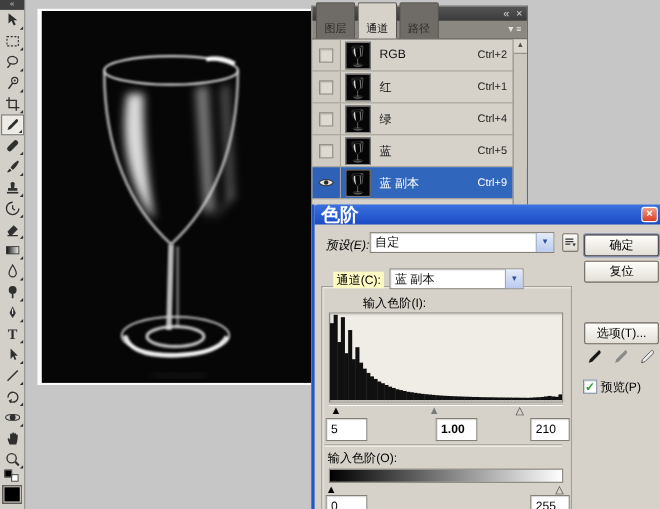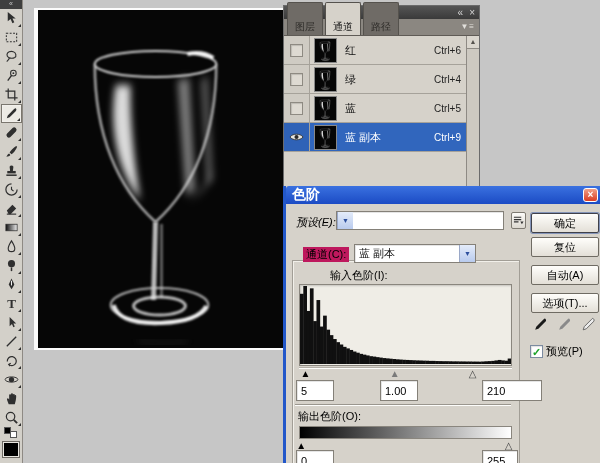--- a/index.html
+++ b/index.html
@@ -39,21 +39,21 @@
   .vis-box { width:13px; height:13px; background:#dedad2; border:1px solid #8e8a82; box-shadow:inset 1px 1px 1px rgba(0,0,0,.15); }
   .thumb { width:23px; height:25px; margin-left:4px; background:#000; border:1px solid #888; overflow:hidden; }
   .ch-label { margin-left:8px; flex:1; font-size:11px; color:#111; }
   .ch-key { font-size:10px; color:#222; margin-right:4px; }
   .ch-scrollbar { position:absolute; right:0; top:0; bottom:0; width:13px; background:#cdc9c1; border-left:1px solid #8e8a84; }
   .scroll-up { height:13px; background:#dad6ce; border-bottom:1px solid #8e8a84; font-size:7px; line-height:12px; text-align:center; color:#55524d; }
 
   
   .dialog { position:absolute; left:283px; top:186px; width:320px; height:280px; background:#d6d2ca; border-left:3px solid #2257c9; }
   .dlg-titlebar { height:18px; background:linear-gradient(#3a71e0,#1b4bc4); display:flex; align-items:center; padding:0 6px; border-radius:3px 0 0 0; }
-  .dlg-title { color:#fff; font-weight:bold; font-size:14px; }
+  .dlg-title { color:#fff; font-weight:bold; font-size:17px; }
   .dlg-close { position:absolute; right:5px; top:2px; width:15px; height:14px; background:linear-gradient(#f0a088,#da3c22); border:1px solid #fff; border-radius:3px; color:#fff; font-size:10px; line-height:12px; text-align:center; font-weight:bold; }
   .dlg-body { position:relative; height:262px; }
   .lbl { position:absolute; font-size:11px; color:#000; white-space:nowrap; }
   .dropdown { position:absolute; height:19px; background:#fff; border:1px solid #848078; box-shadow:inset 1px 1px 0 rgba(0,0,0,.1); display:flex; align-items:center; }
   .dd-value { flex:1; padding-left:4px; font-size:11px; white-space:nowrap; overflow:hidden; }
   .dd-btn { width:16px; align-self:stretch; background:linear-gradient(#e4ecfa,#b9cbee); border-left:1px solid #9aa8c8; color:#2c4f9e; font-size:7px; display:flex; align-items:center; justify-content:center; }
   .mini-btn { position:absolute; width:15px; height:17px; background:linear-gradient(#fcfbf8,#dcd8d0); border:1px solid #7e7a72; border-radius:2px; display:flex; align-items:center; justify-content:center; }
   .groupbox { position:absolute; left:6px; top:56px; width:228px; height:221px; border:1px solid #a29e96; box-shadow:inset 1px 1px 0 #f2f0ea; }
   .hist-box { position:absolute; left:13px; top:80px; width:213px; height:82px; background:#efede6; border:1px solid #8a867e; box-shadow:inset 1px 1px 2px rgba(0,0,0,.18); }
   .slider-track { position:absolute; left:13px; top:163px; width:213px; height:13px; }
@@ -262,30 +262,40 @@
       <span>×</span>
     </div>
     <div class="tabstrip">
       <div class="tab">图层</div>
       <div class="tab active">通道</div>
       <div class="tab">路径</div>
       <div class="panel-menu-btn">▼≡</div>
     </div>
     <div class="ch-list">
 
+      <div class="ch-row">
+        <div class="vis-cell">
+            <div class="vis-box"></div>
+          </div>
+        <div class="thumb"><svg width="21" height="23" viewBox="0 0 246 338" preserveAspectRatio="none">
+              <use href="#glass-art"></use>
+            </svg></div>
+        <div class="ch-label">RGB</div>
+        <div class="ch-key">Ctrl+2</div>
+      </div>
 
       <div class="ch-row">
         <div class="vis-cell">
             <div class="vis-box"></div>
           </div>
         <div class="thumb"><svg width="21" height="23" viewBox="0 0 246 338" preserveAspectRatio="none">
               <use href="#glass-art"></use>
             </svg></div>
         <div class="ch-label">红</div>
-        <div class="ch-key">Ctrl+6</div>
+        <div class="ch-key">Ctrl+1</div>
       </div>
 
       <div class="ch-row">
         <div class="vis-cell">
             <div class="vis-box"></div>
           </div>
         <div class="thumb"><svg width="21" height="23" viewBox="0 0 246 338" preserveAspectRatio="none">
               <use href="#glass-art"></use>
             </svg></div>
         <div class="ch-label">绿</div>
@@ -325,32 +335,33 @@
 
   <div class="dialog">
     <div class="dlg-titlebar">
       <span class="dlg-title">色阶</span>
       <span class="dlg-close">×</span>
     </div>
     <div class="dlg-body">
 
       <span class="lbl" style="left:10px; top:11px;font-style:italic;">预设(E):</span>
       <div class="dropdown" style="left:50px; top:7px; width:168px;">
+        <span class="dd-value">自定</span>
         <span class="dd-btn">▼</span>
       </div>
       <div class="mini-btn" style="left:225px; top:8px;">
         <svg width="11" height="11" viewBox="0 0 12 12">
             <path d="M1 2.5 H9 M1 5 H9 M1 7.5 H6" stroke="#333" stroke-width="1.2"></path>
             <path d="M8 7 L11.5 7 L9.7 10 Z" fill="#333"></path>
           </svg>
       </div>
 
       <div class="groupbox"></div>
 
-      <span class="lbl" style="left:17px; top:43px; background:#be185d; padding:0 3px;">通道(C):</span>
+      <span class="lbl" style="left:17px; top:43px; background:#fef9c3; padding:0 3px;">通道(C):</span>
       <div class="dropdown" style="left:68px; top:40px; width:122px;">
         <span class="dd-value">蓝 副本</span>
         <span class="dd-btn">▼</span>
       </div>
 
       <span class="lbl" style="left:12px; top:64px;margin-left:32px;">输入色阶(I):</span>
 
       <div class="hist-box">
         <svg id="hist-svg" width="211" height="78" style="display:block; margin-top:1px;">
             <rect x="0.00" y="7.80" width="3.70" height="70.20" fill="#101010"></rect>
@@ -421,37 +432,36 @@
       </div>
 
       <div class="slider-track">
         <div class="track-line"></div>
         <span class="marker" style="color: rgb(0, 0, 0); left: calc(3% - 5px);">▲</span>
         <span class="marker" style="color: rgb(122, 122, 122); left: calc(45% - 5px);">▲</span>
         <span class="marker" style="color: rgb(68, 68, 68); left: calc(82% - 5px);">△</span>
       </div>
 
       <input class="field" style="left: 10px; top: 176px;" value="5">
-      <input class="field" style="left: 94px; top: 176px;" value="1.00">
-      <input class="field" style="left: 196px; top: 176px; width: 60px;" value="210">
+      <input class="field" style="left: 110px; top: 176px; font-weight: bold;" value="1.00">
+      <input class="field" style="left: 196px; top: 176px; width: 36px;" value="210">
 
       <div class="separator"></div>
 
-      <span class="lbl" style="left:12px; top:205px;">输出色阶(O):</span>
+      <span class="lbl" style="left:12px; top:205px;">输入色阶(O):</span>
       <div class="grad-bar"></div>
       <div class="out-track">
         <span class="marker" style="top: 0px; color: rgb(0, 0, 0); left: calc(1% - 5px);">▲</span>
         <span class="marker" style="top: 0px; color: rgb(68, 68, 68); left: calc(99% - 5px);">△</span>
       </div>
       <input class="field" style="left: 10px; top: 246px;" value="0">
       <input class="field" style="left: 196px; top: 246px; width: 36px;" value="255">
 
       <div class="btn default" style="top:9px;">确定</div>
       <div class="btn" style="top:33px;">复位</div>
-      <div class="btn" style="top:61px;">自动(A)</div>
       <div class="btn" style="top:89px;">选项(T)...</div>
 
       <div class="droppers">
         <svg width="17" height="17" viewBox="0 0 16 16">
             <use href="#dropper" fill="#1a1a1a"></use>
           </svg>
         <svg width="17" height="17" viewBox="0 0 16 16">
             <use href="#dropper" fill="#8a8a8a"></use>
           </svg>
         <svg width="17" height="17" viewBox="0 0 16 16">

